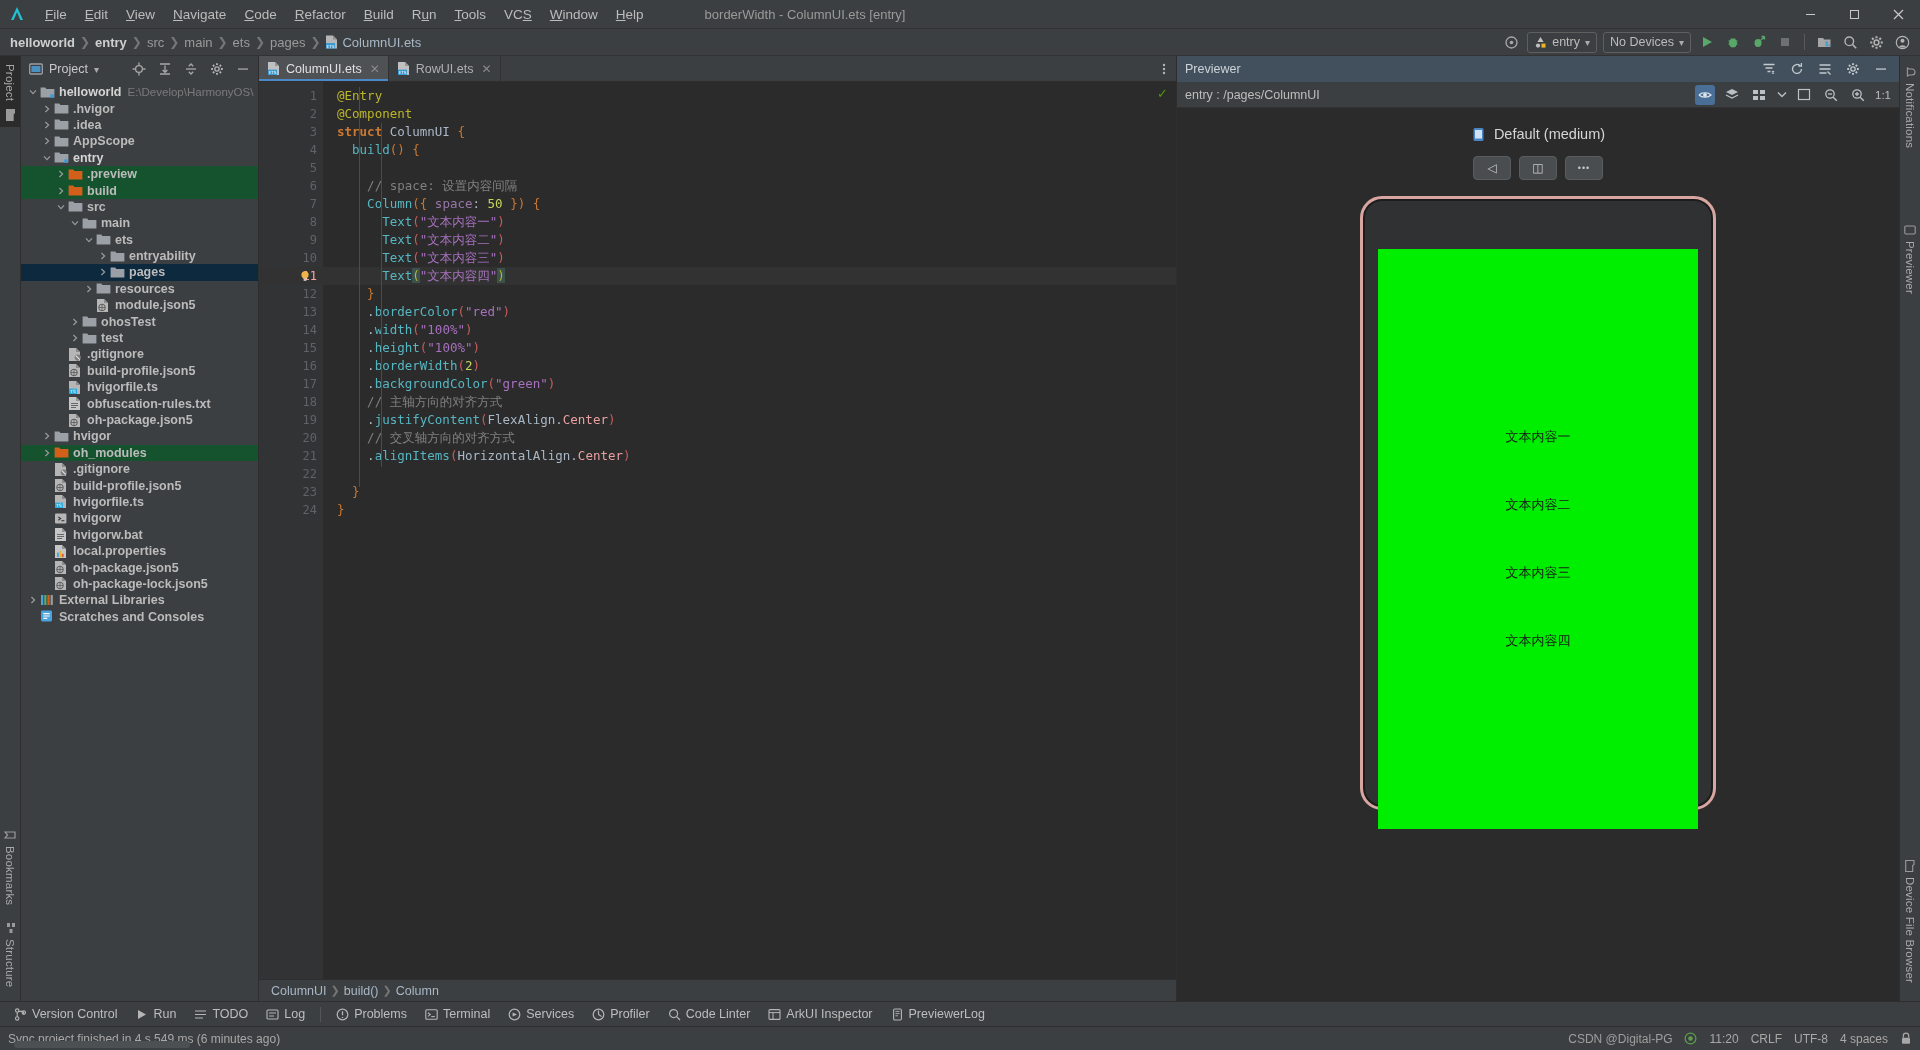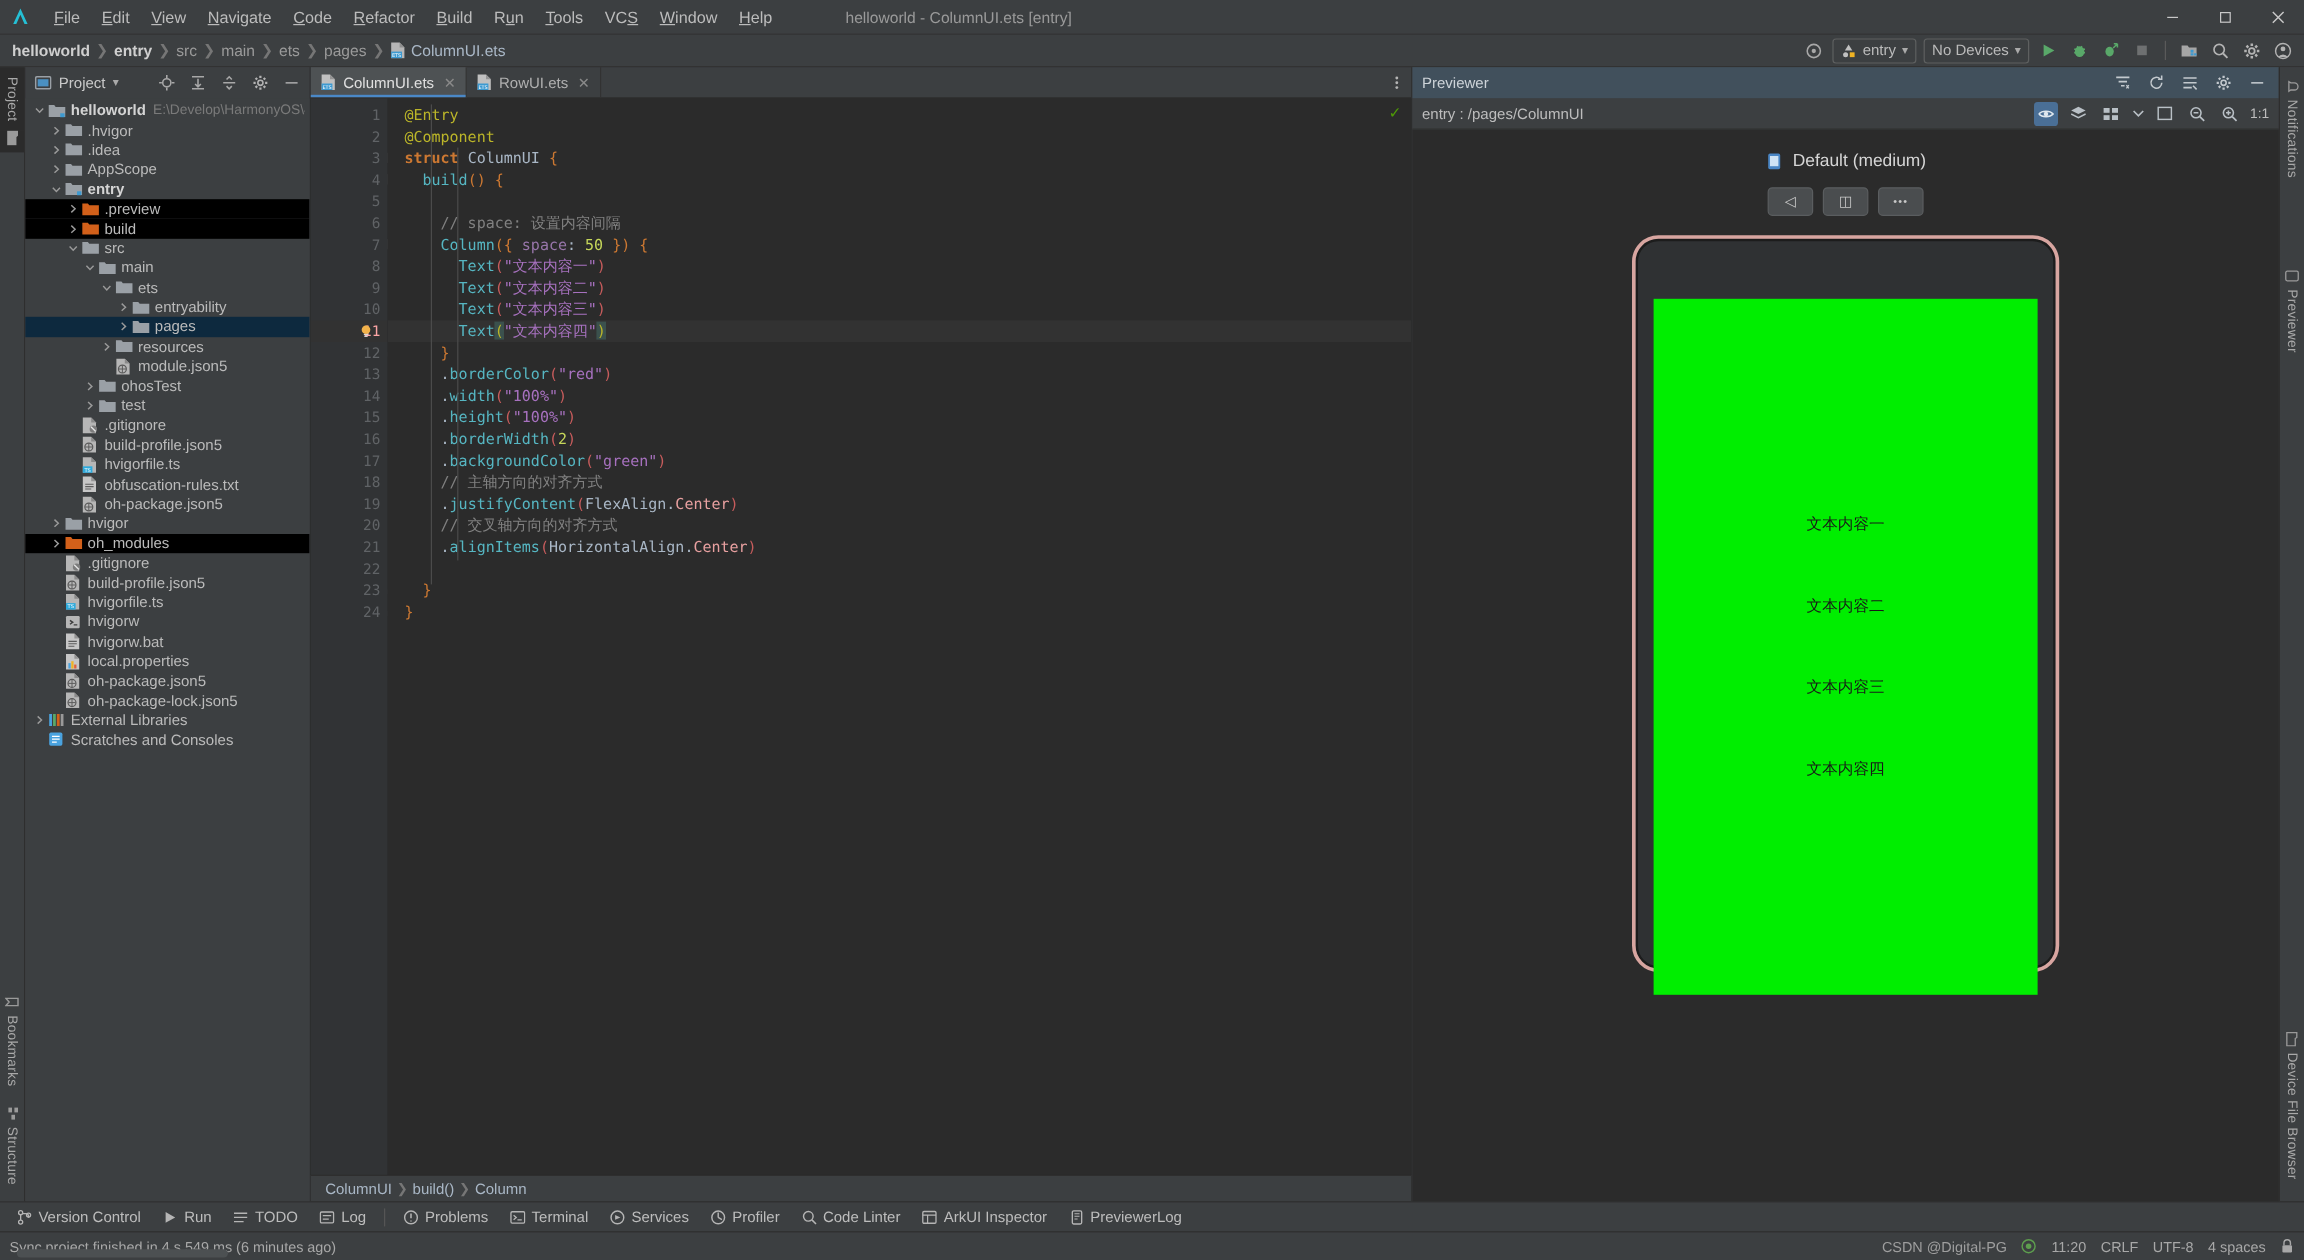--- a/index.html
+++ b/index.html
@@ -74,23 +74,23 @@
   .proj-head .spacer { margin-left: auto; }
   .tree {
     flex: 1; background: #3c3f41; overflow: hidden; padding-top: 2px; position: relative;
     font-size: 12.5px;
   }
   .trow {
     display: flex; align-items: center; height: 16.4px; white-space: nowrap; padding-right: 4px;
     position: relative;
   }
   .trow.sel { background: #0d293e; }
-  .trow.hl  { background: #000000; }
+  .trow.hl  { background: #14532d; }
   .twist { width: 11px; text-align: center; color: #9a9a9a; font-size: 9px; flex: none; }
-  .tlabel { color: #bbbbbb; }
+  .tlabel { color: #bbbbbb; font-weight: bold; }
   .tlabel.b { font-weight: bold; color: #d4d4d4; }
   .tpath { color: #7a7a7a; font-size: 11.5px; margin-left: 6px; overflow: hidden; text-overflow: clip; }
   .ico { width: 15px; height: 15px; flex: none; margin-right: 4px; display:inline-block; position: relative;}
 
   .proj-scroll {
     position: absolute; right: 0; bottom: 0; height: 7px; background: #4c5052; border-radius: 4px;
   }
 
   
   .editorwrap { flex: 1; display: flex; flex-direction: column; min-width: 0; background: #2b2b2b; }
@@ -226,21 +226,21 @@
     <div class="menu-item"><u>V</u>iew</div>
     <div class="menu-item"><u>N</u>avigate</div>
     <div class="menu-item"><u>C</u>ode</div>
     <div class="menu-item"><u>R</u>efactor</div>
     <div class="menu-item"><u>B</u>uild</div>
     <div class="menu-item">R<u>u</u>n</div>
     <div class="menu-item"><u>T</u>ools</div>
     <div class="menu-item">VC<u>S</u></div>
     <div class="menu-item"><u>W</u>indow</div>
     <div class="menu-item"><u>H</u>elp</div>
-    <div class="win-title">helloworld - ColumnUI.ets [entry]</div>
+    <div class="win-title">borderWidth - ColumnUI.ets [entry]</div>
     <div class="winbtns">
       <div class="winbtn">
         <svg width="11" height="11" viewBox="0 0 11 11">
             <rect x="1" y="5" width="9" height="1" fill="#c8c8c8"></rect>
           </svg>
       </div>
       <div class="winbtn">
         <svg width="11" height="11" viewBox="0 0 11 11">
             <rect x="1.5" y="1.5" width="8" height="8" fill="none" stroke="#c8c8c8" stroke-width="1"></rect>
           </svg>

